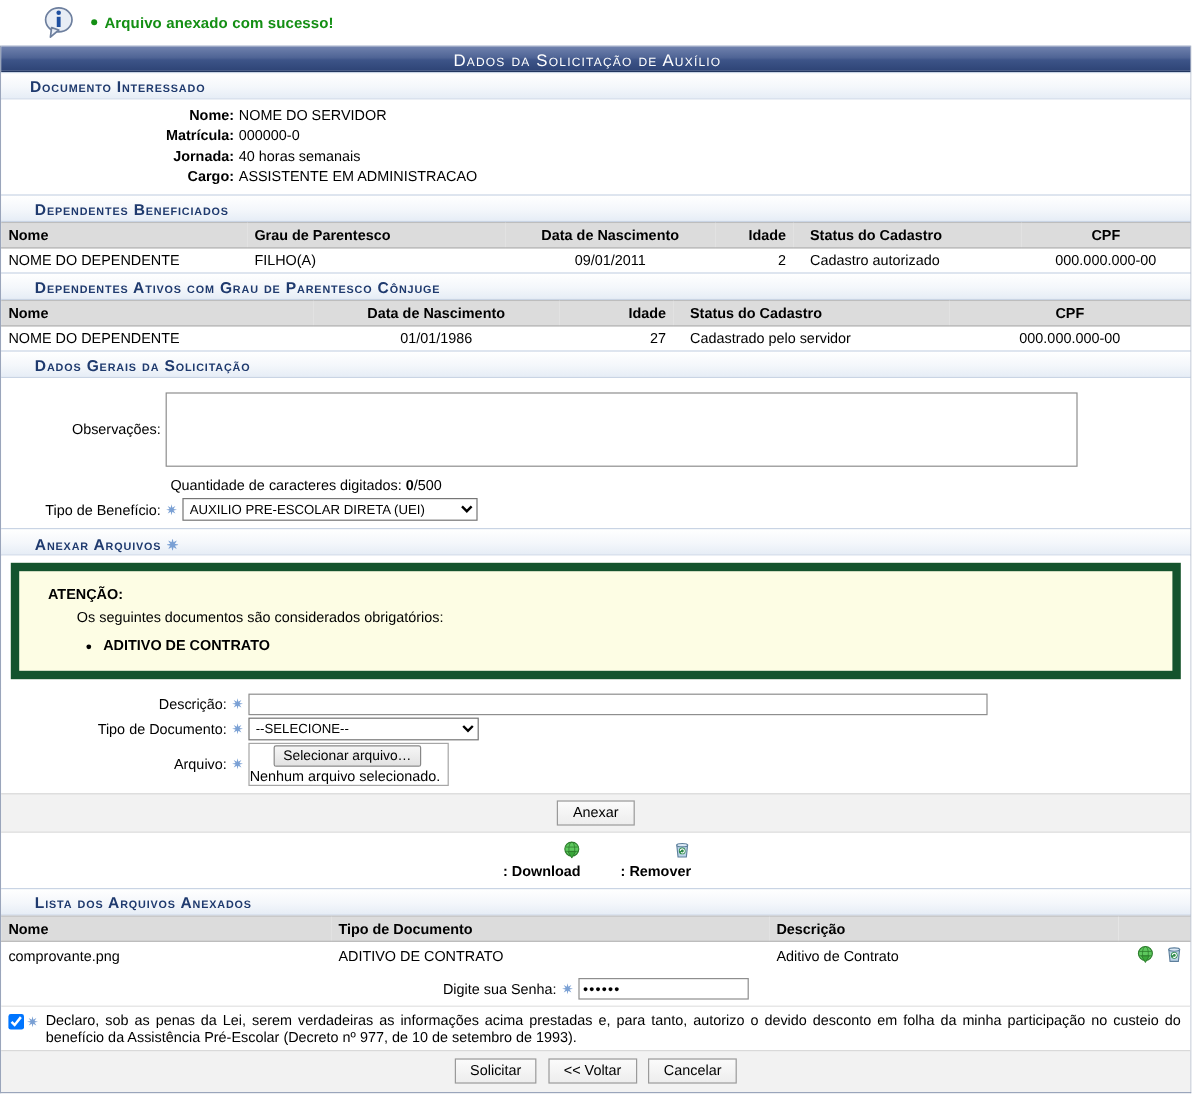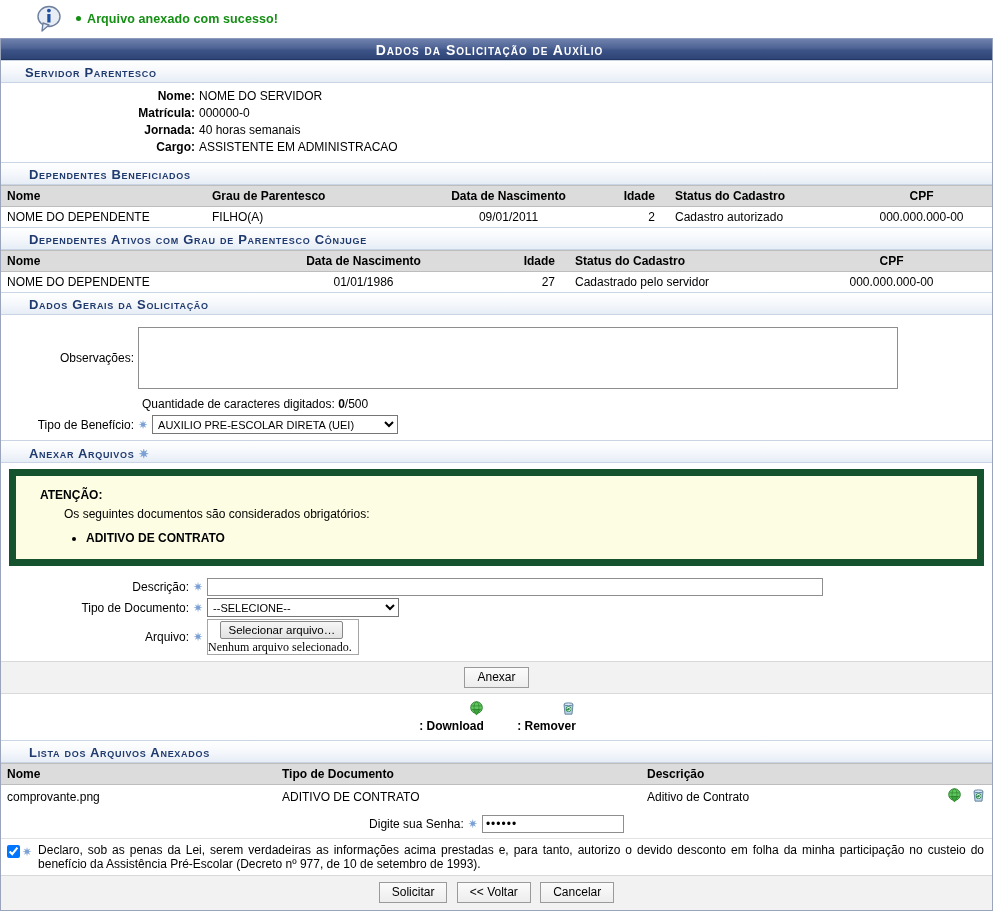--- a/index.html
+++ b/index.html
@@ -52,21 +52,21 @@
     background: #ffffff;
     margin: 0;
   }
 
   
   .titlebar {
     background: linear-gradient(to bottom, #6f81ad 0%, #4f6495 45%, #3d5488 55%, #2e4476 100%);
     color: #ffffff;
     text-align: center;
     font-variant: small-caps;
-    font-weight: bold;
+    font-weight: normal;
     font-size: 14px;
     letter-spacing: 1px;
     padding: 4px 14px 4px 0;
     height: 22px;
     line-height: 14px;
     border-top: 1px solid #8b99bb;
     border-bottom: 1px solid #22365f;
   }
 
   
@@ -195,21 +195,21 @@
     font-family: "Liberation Sans", sans-serif;
     font-size: 11.5px;
     background: linear-gradient(to bottom,#f6f6f6,#e2e2e2);
     border: 1px solid #878787;
     border-radius: 2px;
     padding: 1px 7px;
     margin: 1px 3px 1px 1px;
     line-height: 14px;
     cursor: pointer;
   }
-  .filetext { font-size: 12px; padding-right: 6px; font-family: Liberation Serif, serif; }
+  .filetext { font-size: 12px; padding-right: 6px; }
 
   
   .warnwrap { background: #ffffff; padding: 6px 8px 8px 8px; }
   .warnbox {
     background: #fdfde4;
     border: 7px solid #14532d;
     padding: 12px 0 14px 24px;
     font-size: 12px;
   }
   .warnbox .wtitle { font-weight: bold; font-size: 12px; }
@@ -312,21 +312,21 @@
     </span>
     <span class="msgtext">
       <span class="bullet-dot"></span><span>Arquivo anexado com sucesso!</span>
     </span>
   </div>
 
   <div class="frame">
 
     <div class="titlebar">Dados da Solicitação de Auxílio</div>
 
-    <div class="subheader">Servidor Parentesco</div>
+    <div class="subheader">Documento Interessado</div>
     <div class="infoblock">
       <div class="inforow">
         <div class="infolabel">Nome:</div>
         <div class="infoval">NOME DO SERVIDOR</div>
       </div>
       <div class="inforow">
         <div class="infolabel">Matrícula:</div>
         <div class="infoval">000000-0</div>
       </div>
       <div class="inforow">

